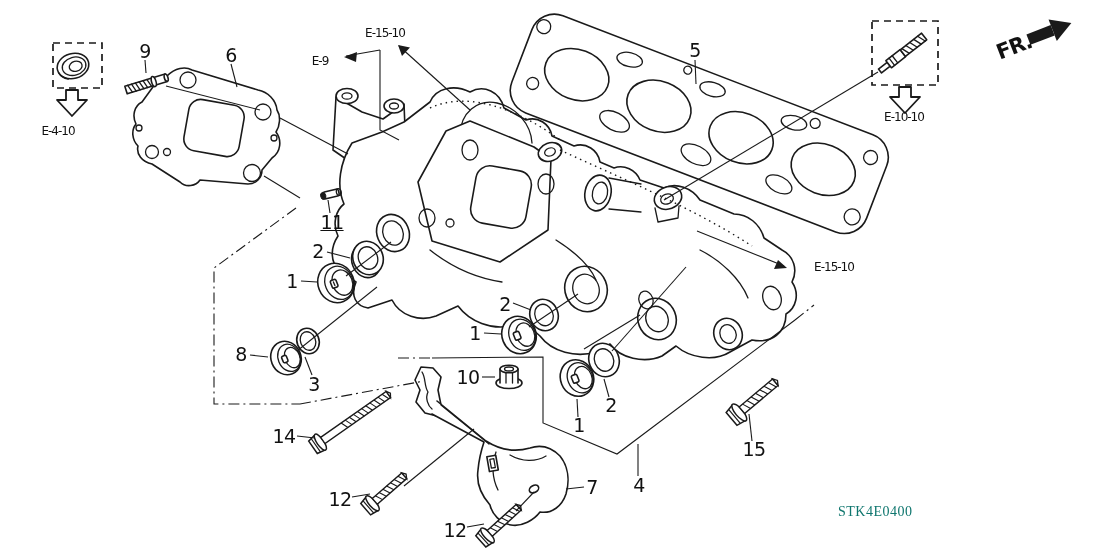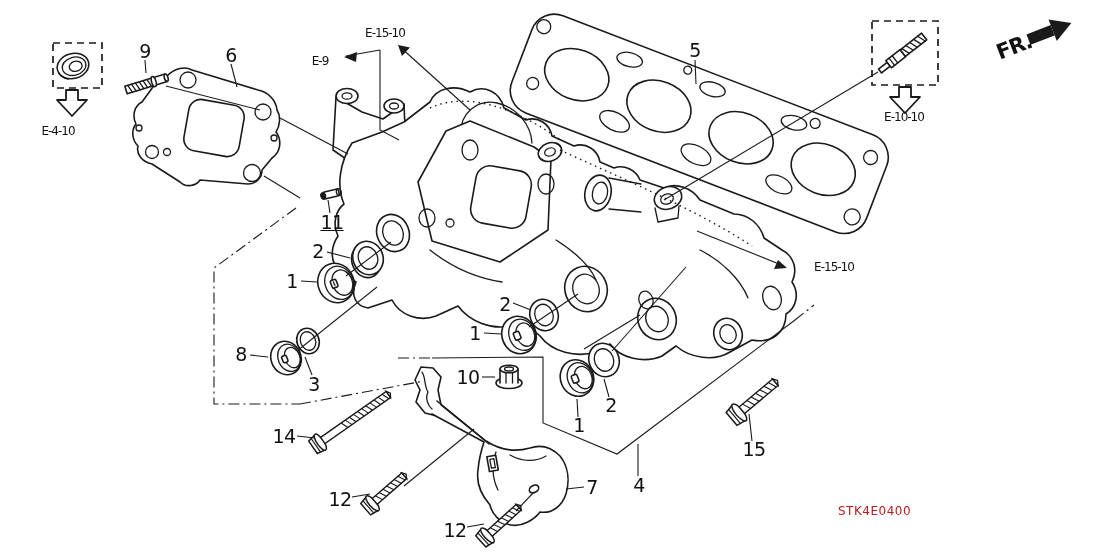--- a/index.html
+++ b/index.html
@@ -13,21 +13,21 @@
   .lead{fill:none;stroke:#1a1a1a;stroke-width:1.1;}
   .frame{fill:none;stroke:#1a1a1a;stroke-width:1.1;stroke-dasharray:11 4 2 4;}
   .dbox{fill:none;stroke:#1a1a1a;stroke-width:1.7;stroke-dasharray:7 5;}
   .stip{fill:none;stroke:#1a1a1a;stroke-width:1.4;stroke-dasharray:1.5 4;}
   #label-layer{position:absolute;left:0;top:0;width:100%;height:100%;}
   .co{position:absolute;transform:translate(-50%,-50%);color:#111;white-space:nowrap;}
   .num{font-size:19px;font-weight:500;letter-spacing:-0.5px;}
   .ref{font-size:12px;font-weight:400;letter-spacing:-1px;}
   .fr-label{position:absolute;left:993px;top:42px;font-size:21px;font-weight:700;
             transform:rotate(-21deg);transform-origin:left top;color:#111;letter-spacing:-1px;}
-  .diag-code{position:absolute;left:838px;top:504px;font-size:12px;color:#b91c1c;letter-spacing:0.5px;}
+  .diag-code{position:absolute;left:838px;top:504px;font-size:14px;color:#0f766e;letter-spacing:0.5px;font-family:Liberation Serif, serif;}
 </style>
 </head>
 <body>
 
 <div class="stage">
 <svg width="1108" height="553" viewBox="0 0 1108 553">
   <defs>
     <g id="holarrow">
       <path d="M-6,-13 L6,-13 L6,-3 L15,-3 L0,13 L-15,-3 L-6,-3 Z" fill="#fff" stroke="#1a1a1a" stroke-width="1.8" stroke-linejoin="round"></path>
     </g>

